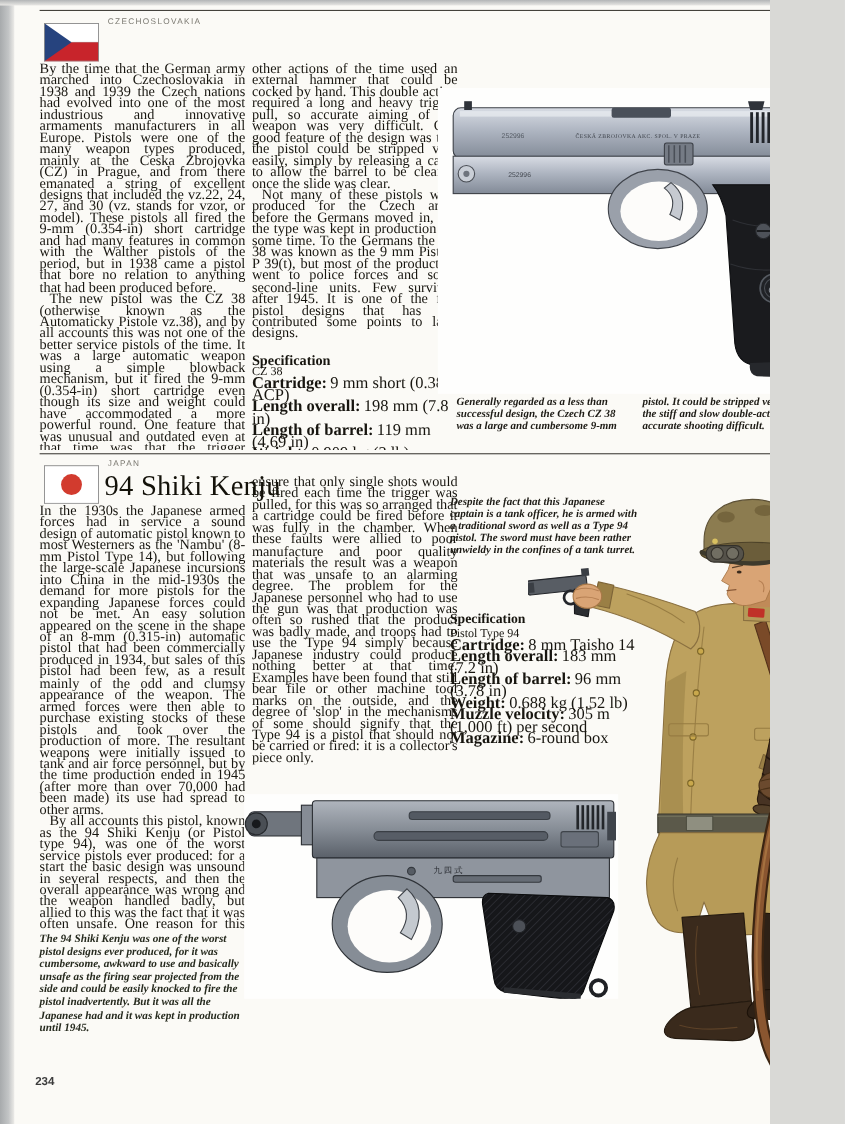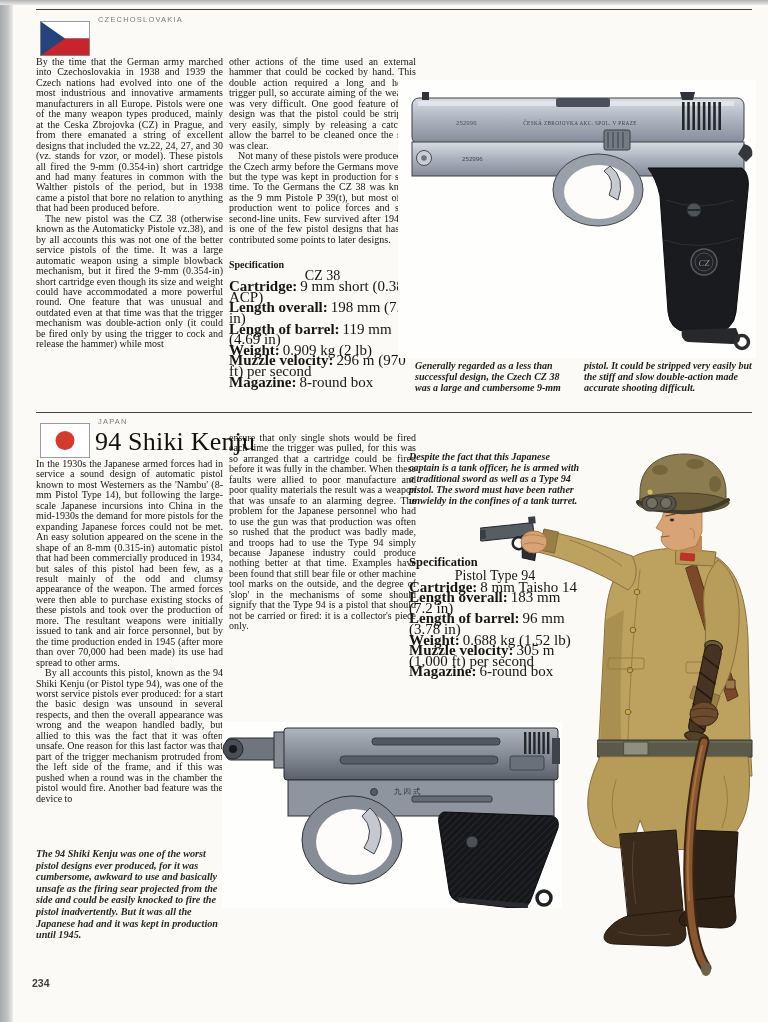--- a/index.html
+++ b/index.html
@@ -1,41 +1,41 @@
 <!DOCTYPE html>
 <html><head>
 <meta charset="utf-8">
 <style>
   html,body{margin:0;padding:0;background:#d9d9d6;}
-  .page{position:relative;width:768px;height:1022px;background:#fbfaf6;overflow:hidden;
+  .page{position:relative;width:700px;height:1022px;background:#fbfaf6;overflow:hidden;
         font-family:"Liberation Serif",serif;color:#17150f;}
   .scan-edge-left{position:absolute;left:0;top:0;width:13px;height:1022px;
         background:linear-gradient(90deg,#a7aaac,#c3c5c6 60%,#ecebe8);}
   .scan-edge-top{position:absolute;left:0;top:0;width:768px;height:5px;
         background:linear-gradient(180deg,#b3b5b6,#e9e8e5);}
   .rule{position:absolute;height:1px;background:#44423c;}
   #rule-top{left:36px;top:9px;width:716px;}
   #rule-mid{left:36px;top:412px;width:716px;}
 
   .flag{position:absolute;width:50px;height:35px;}
   .label-country{position:absolute;font:7.5px "Liberation Sans",sans-serif;
         letter-spacing:1.2px;color:#7c7a72;}
   .entry-title{position:absolute;margin:0;font-weight:normal;
         font:26px/28px "Liberation Serif",serif;color:#131109;letter-spacing:.2px;}
 
   .col{position:absolute;overflow:hidden;}
-  .body-text p{margin:0;font-size:10px;line-height:10.45px;text-align:justify;}
+  .body-text p{margin:0;font-size:13px;line-height:10.45px;text-align:justify;}
   .body-text p + p{text-indent:9px;}
 
   #cz-col1{left:36px;top:57px;width:187px;height:352px;}
   #cz-col2{left:229px;top:57px;width:187px;height:352px;}
 
   .spec-block{margin-top:15px;}
   .spec-heading{font-size:12.5px;line-height:13px;font-weight:600;margin:0 0 2px 0;}
-  .spec-model{font-size:14px;line-height:10.6px;text-align:center;}
+  .spec-model{font-size:11px;line-height:10.6px;}
   .spec-line{font-size:15px;line-height:10.6px;}
   .spec-label{font-weight:bold;margin-right:3px;}
 
   .photo{position:absolute;background:#fefefd;}
   #cz38-photo{left:398px;top:80px;width:358px;height:278px;}
   #type94-photo{left:222px;top:722px;width:340px;height:186px;}
   #officer-art{left:480px;top:440px;width:288px;height:575px;background:transparent;}
 
   .caption{position:absolute;font-style:italic;font-weight:600;
         font-size:10px;line-height:11px;color:#1d1b15;}

